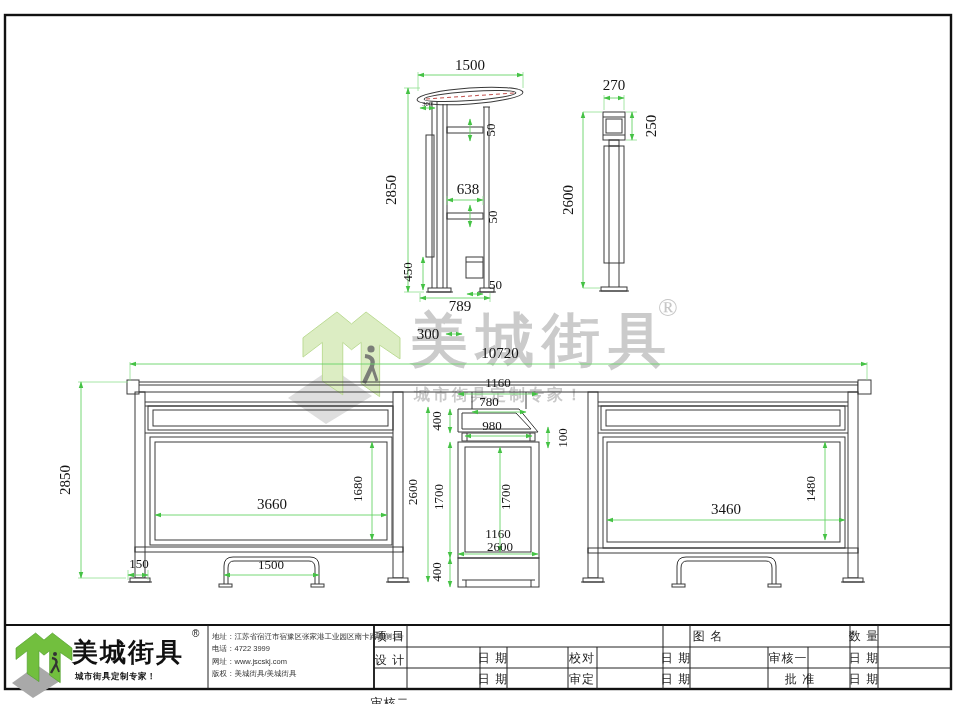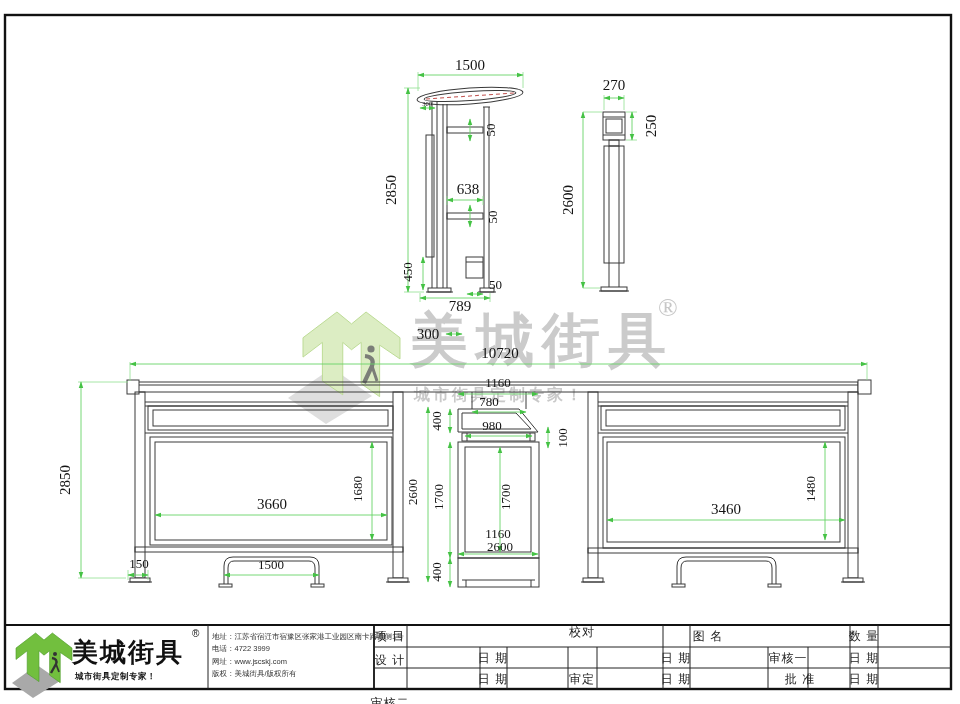--- a/index.html
+++ b/index.html
@@ -313,30 +313,30 @@
 </svg>
 
 <div class="tb-text brand">美城街具</div>
 <div class="tb-text brand-reg">®</div>
 <div class="tb-text brand-tag">城市街具定制专家！</div>
 
 <div class="company">
   <div>地址：江苏省宿迁市宿豫区张家港工业园区南卡路西侧1号</div>
   <div>电话：4722 3999</div>
   <div>网址：www.jscskj.com</div>
-  <div>版权：美城街具/版权所有</div>
+  <div>版权：美城街具/美城街具</div>
 </div>
 
 <div class="cellLabel" style="left:390px;top:636px">项 目</div>
 <div class="cellLabel" style="left:708px;top:636px">图 名</div>
 <div class="cellLabel" style="left:864px;top:636px">数 量</div>
 
 <div class="cellLabel" style="left:390px;top:660px">设 计</div>
 <div class="cellLabel" style="left:493px;top:658px">日 期</div>
-<div class="cellLabel" style="left:582px;top:632px">校对</div>
+<div class="cellLabel" style="left:582px;top:658px">校对</div>
 <div class="cellLabel" style="left:676px;top:658px">日 期</div>
 <div class="cellLabel" style="left:788px;top:658px">审核一</div>
 <div class="cellLabel" style="left:864px;top:658px">日 期</div>
 
 <div class="cellLabel" style="left:390px;top:703px">审核二</div>
 <div class="cellLabel" style="left:493px;top:679px">日 期</div>
 <div class="cellLabel" style="left:582px;top:679px">审定</div>
 <div class="cellLabel" style="left:676px;top:679px">日 期</div>
 <div class="cellLabel" style="left:800px;top:679px">批 准</div>
 <div class="cellLabel" style="left:864px;top:679px">日 期</div>

